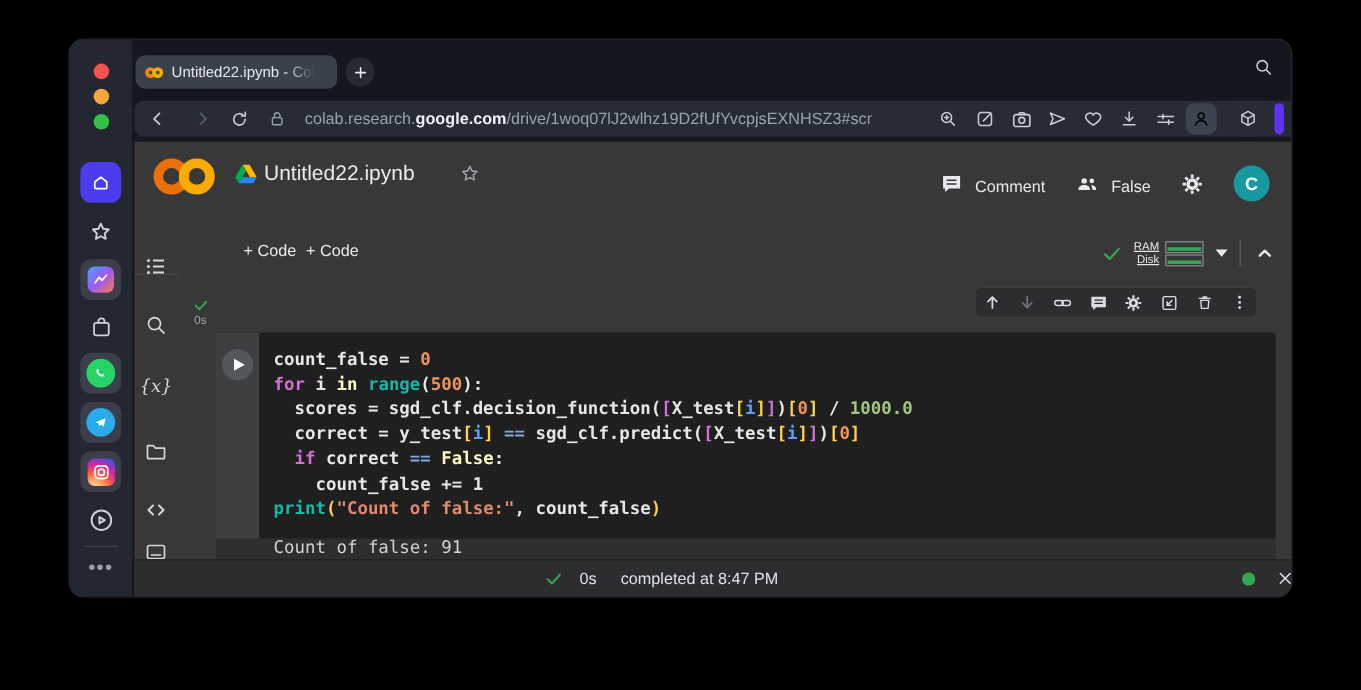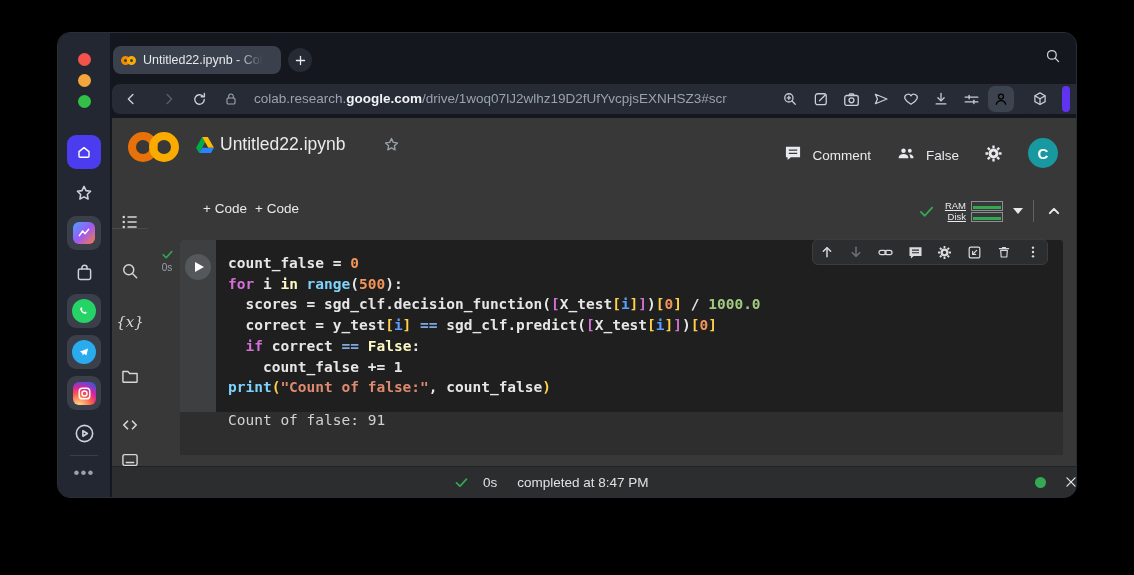--- a/index.html
+++ b/index.html
@@ -73,26 +73,26 @@
   .rail{position:absolute;left:0;top:110px;bottom:30px;width:36px;border-right:1px solid #4a4a4a;color:#d5d7da;}
   .rail-ic{position:absolute;left:0;width:36px;display:flex;justify-content:center;}
   .vars-glyph{font-family:"DejaVu Serif",serif;font-style:italic;font-size:15px;color:#d5d7da;}
 
   .canvas{position:absolute;left:36px;top:110px;right:0;bottom:30px;background:#383838;}
 
   .exec-badge{position:absolute;left:6px;top:20px;width:26px;text-align:center;}
   .exec-badge .t{font-size:10px;color:#9aa0a6;margin-top:1px;}
 
   .cell{position:absolute;left:32px;top:12px;width:883px;}
-  .editor{display:flex;background:#1f1f1f;height:172px;border-radius:3px 3px 0 0;overflow:hidden;}
+  .editor{display:flex;background:#1f1f1f;height:172px;border-radius:3px 3px 0 0;overflow:hidden;margin-top:37px;}
   .gutter{width:36px;background:#3e3f40;flex:none;}
   .playbtn{width:26px;height:26px;border-radius:50%;background:#54585b;margin:14px auto 0;display:flex;align-items:center;justify-content:center;}
   .playbtn .tri{width:0;height:0;border-left:9px solid #fff;border-top:5.5px solid transparent;border-bottom:5.5px solid transparent;margin-left:2px;}
   .code{padding:13px 6px 0 12px;font-family:"DejaVu Sans Mono",monospace;font-size:14.5px;font-weight:bold;line-height:20.7px;white-space:pre;}
-  .tk-p{color:#e6e6e6}.tk-kw{color:#d36fd6}.tk-kw2{color:#fef9c3}.tk-bi{color:#7dd3fc}
+  .tk-p{color:#e6e6e6}.tk-kw{color:#d36fd6}.tk-kw2{color:#fef9c3}.tk-bi{color:#14b8a6}
   .tk-num{color:#f0955a}.tk-flo{color:#a0c87f}.tk-str{color:#dd8a6e}
   .tk-b1{color:#d36fd6}.tk-b2{color:#ffd04a}.tk-id{color:#5c9fff}.tk-op{color:#7fa7dd}
   .output{background:#2e2e2e;height:43px;display:flex;padding-left:48px;
           font-family:"DejaVu Sans Mono",monospace;font-size:14.5px;color:#d2d2d2;}
 
   .cell-toolbar{position:absolute;left:664px;top:11px;width:236px;height:26px;background:#2c2d2e;border:1px solid #3d3d3d;
                 border-radius:6px;display:flex;align-items:center;justify-content:space-around;color:#dadce0;box-sizing:border-box;}
   .dim{color:#707378;}
 
   .statusbar{position:absolute;left:0;right:0;bottom:0;height:30px;background:#2b2d2e;border-top:1px solid #202122;

